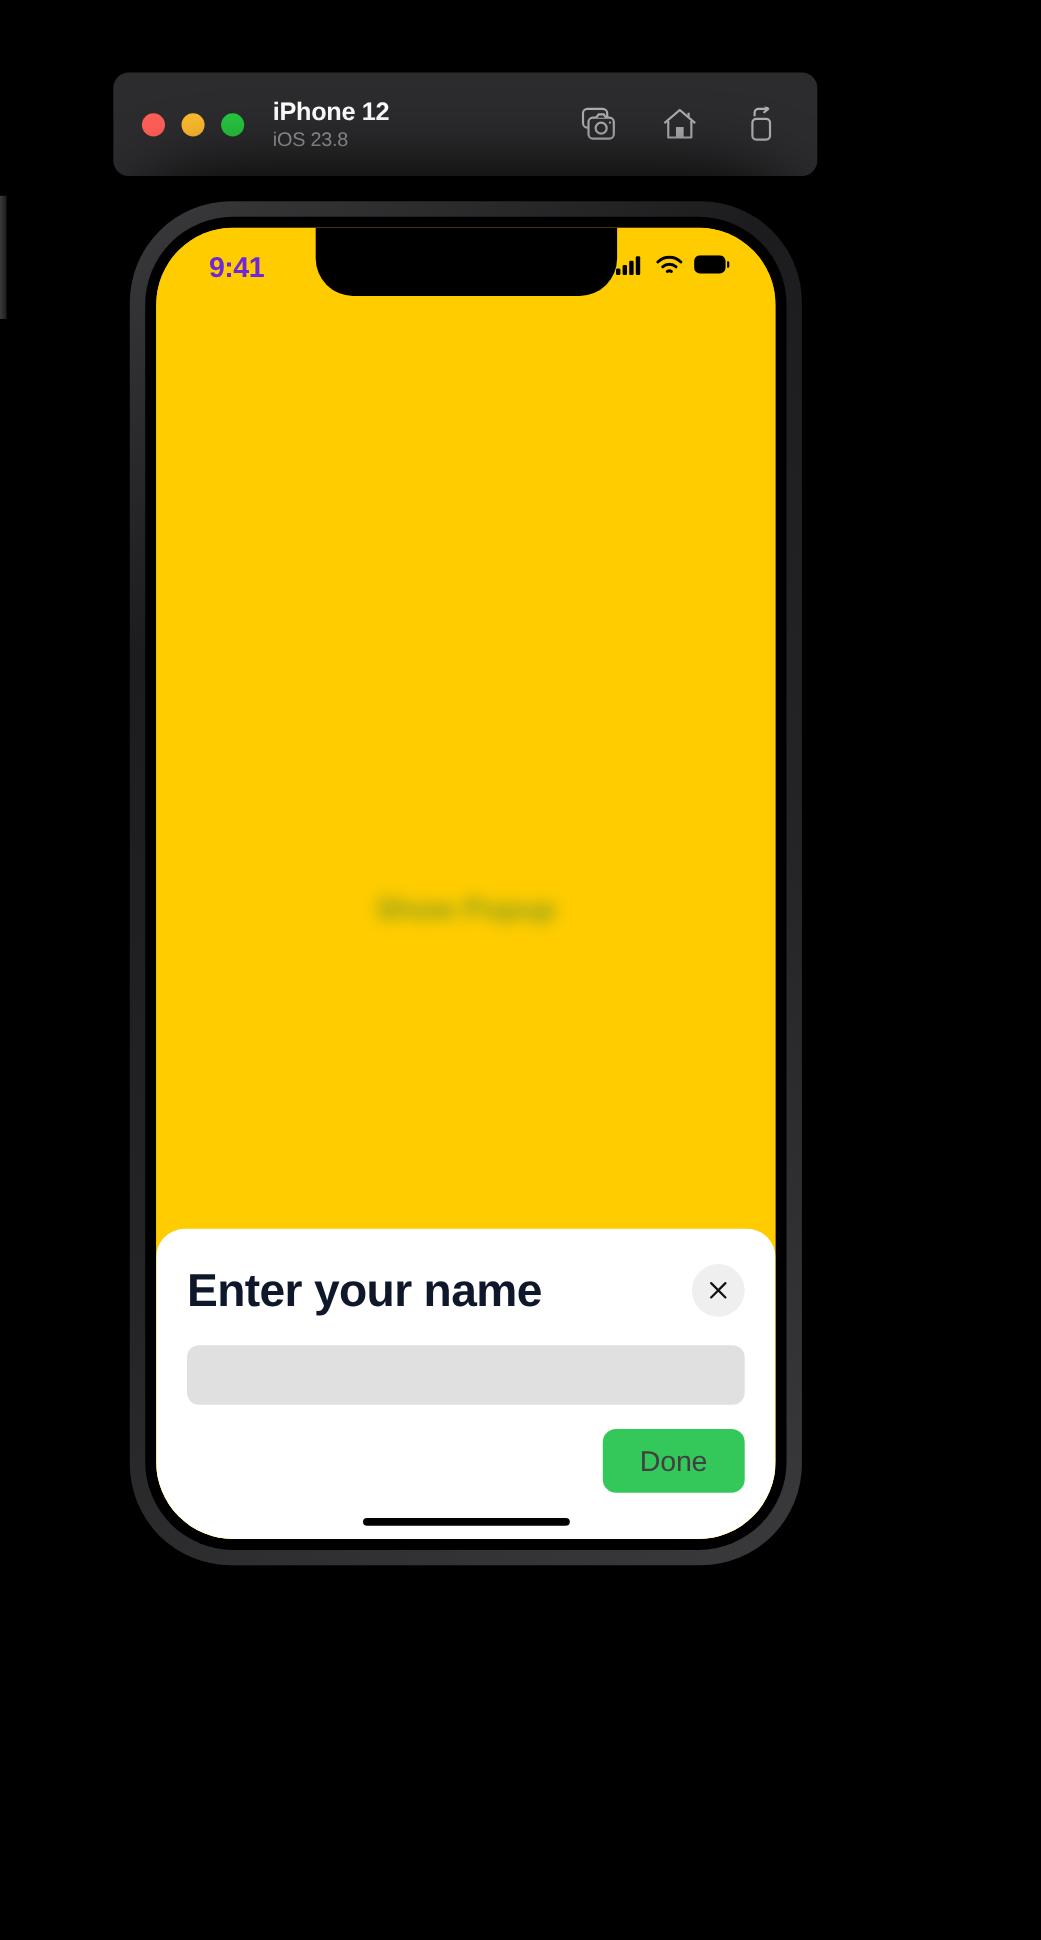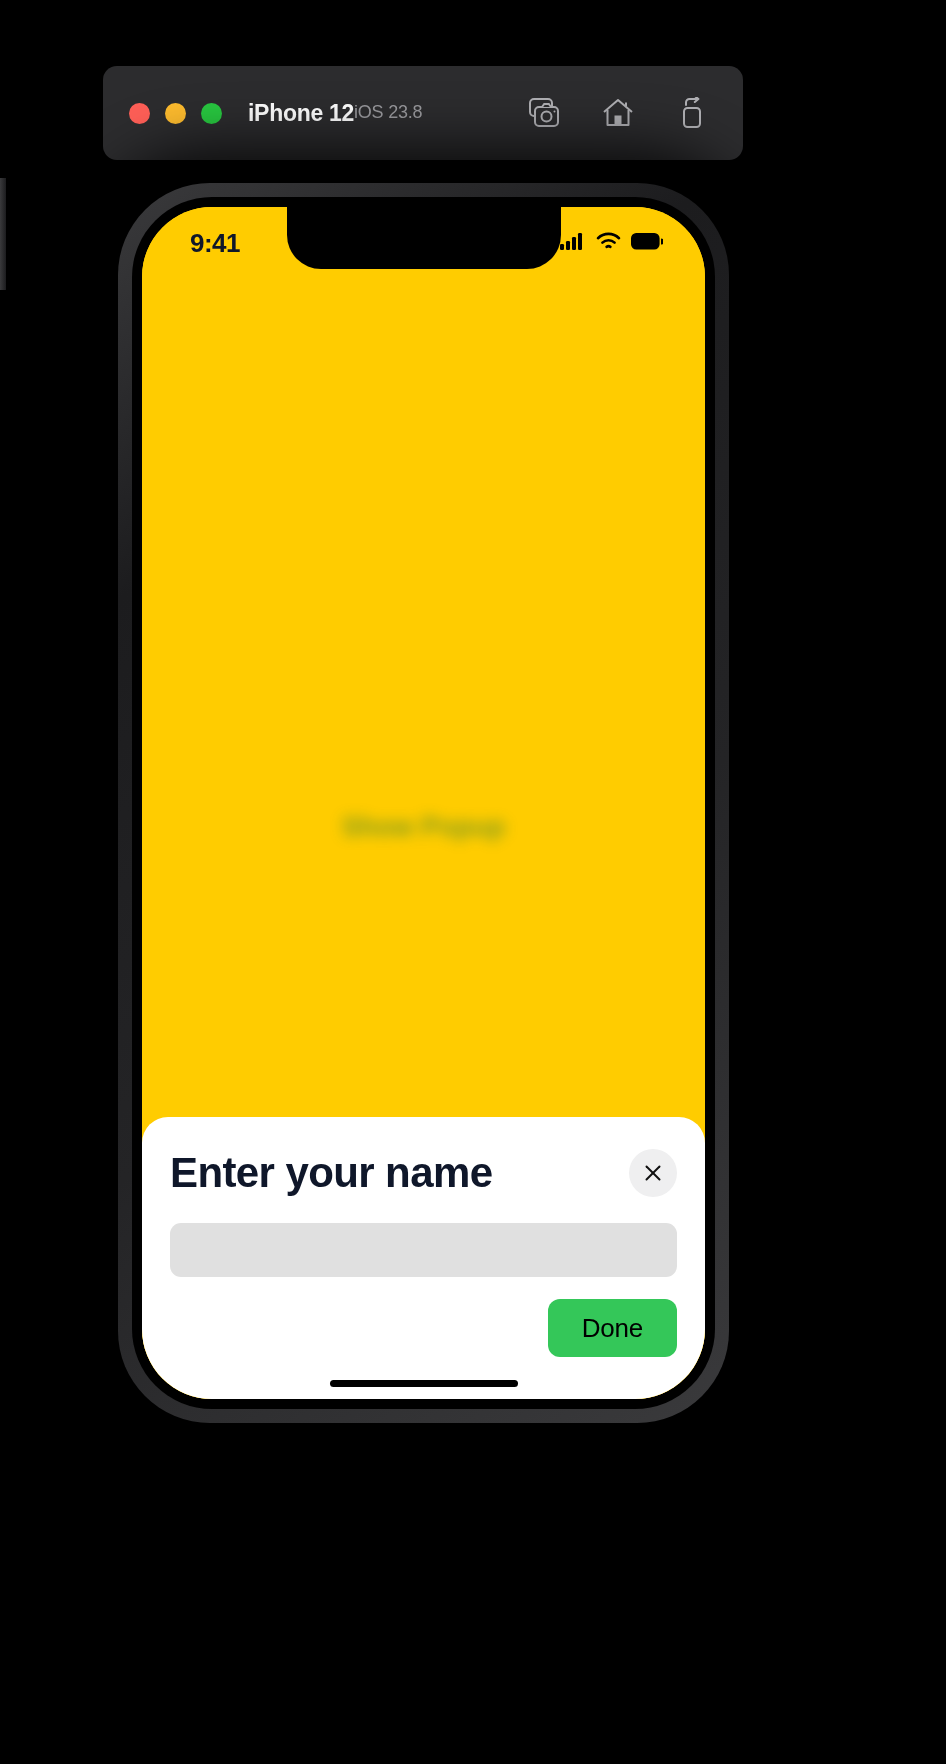--- a/index.html
+++ b/index.html
@@ -44,20 +44,21 @@
     height: 21px;
     border-radius: 50%;
     display: block;
   }
   .tl-red   { background: #ff5f57; }
   .tl-amber { background: #febc2e; }
   .tl-green { background: #28c840; }
 
   .device-meta {
     display: flex;
+    flex-direction: column;
     justify-content: center;
     line-height: 1.15;
   }
   .device-name {
     color: #ffffff;
     font-size: 23px;
     font-weight: bold;
     letter-spacing: -0.3px;
   }
   .device-os {
@@ -151,21 +152,21 @@
     left: 0;
     right: 0;
     height: 62px;
     display: flex;
     align-items: center;
     justify-content: space-between;
     padding: 10px 42px 0 48px;
     z-index: 6;
   }
   .status-time {
-    color: #0f172a;
+    color: #6d28d9;
     font-size: 26px;
     font-weight: bold;
     letter-spacing: -0.5px;
   }
   .status-icons {
     display: flex;
     align-items: center;
     gap: 10px;
   }
 
@@ -242,21 +243,21 @@
   }
   .name-input::placeholder { color: #a8a8ad; }
 
   .sheet-footer {
     margin-top: 22px;
     display: flex;
     justify-content: flex-end;
   }
   .done-btn {
     background: #34c759;
-    color: #000000;
+    color: #404040;
     border: none;
     border-radius: 12px;
     height: 58px;
     padding: 0 34px;
     font-family: "Liberation Sans", sans-serif;
     font-size: 26px;
     letter-spacing: -0.2px;
     cursor: pointer;
   }
 

